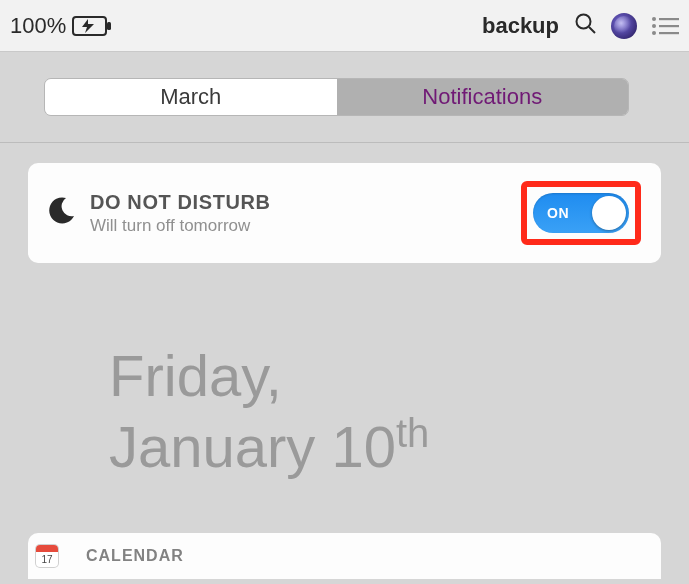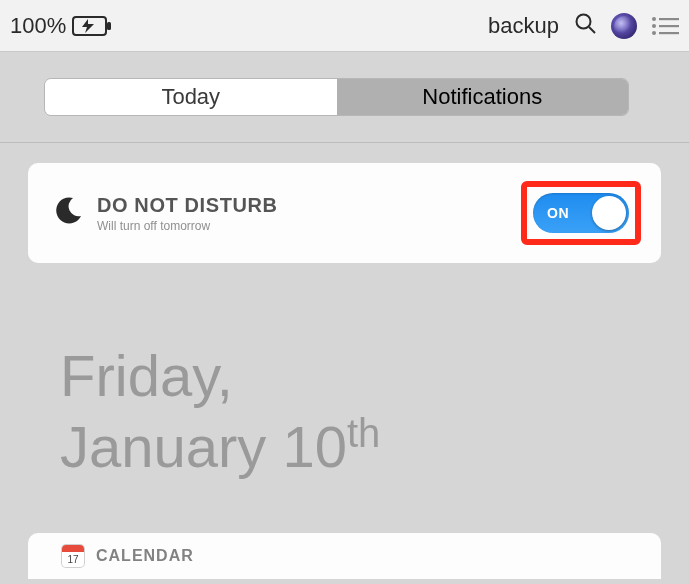--- a/index.html
+++ b/index.html
@@ -52,45 +52,45 @@
       display: flex;
       align-items: center;
       justify-content: center;
       font-size: 22px;
       background: #fff;
       color: #3a3a3a;
       cursor: pointer;
     }
     .tab.selected {
       background: #b0b0b0;
-      color: #000000;
+      color: #701a75;
     }
     .divider {
       height: 1px;
       background: #bcbcbc;
     }
     .content { padding: 20px 28px 0 28px; }
     .dnd-card {
       background: #fdfdfd;
       border-radius: 10px;
-      padding: 18px 20px 18px 25px;
+      padding: 18px 20px 18px 18px;
       display: flex;
       align-items: center;
       gap: 14px;
     }
     .moon-icon { flex-shrink: 0; }
     .dnd-text { flex: 1; }
     .dnd-title {
       font-size: 20px;
       font-weight: 600;
       letter-spacing: 0.6px;
       color: #555;
     }
     .dnd-sub {
-      font-size: 12px;
+      font-size: 17px;
       color: #909090;
       margin-top: 2px;
     }
     .toggle-highlight {
       border: 6px solid #ff2a1a;
       border-radius: 6px;
       padding: 6px;
     }
     .toggle {
       width: 96px;
@@ -115,38 +115,38 @@
     .toggle .state {
       position: absolute;
       left: 14px;
       color: #fff;
       font-size: 14px;
       font-weight: 600;
       letter-spacing: 0.5px;
     }
     .date-block {
       margin-top: 80px;
-      margin-left: 32px;
+      margin-left: 81px;
       color: #9a9a9a;
       font-size: 58px;
       font-weight: 300;
       line-height: 1.15;
     }
     .date-block .ord {
       font-size: 40px;
       vertical-align: super;
     }
     .widget {
       margin-top: 52px;
       background: #fdfdfd;
       border-radius: 10px 10px 0 0;
-      padding: 12px 34px;
-      display: flex;
-      align-items: center;
-      gap: 12px;
+      padding: 12px 8px;
+      display: flex;
+      align-items: center;
+      gap: 28px;
     }
     .cal-icon {
       width: 22px; height: 22px; position: relative; flex-shrink: 0;
       border-radius: 4px; background: #fff; box-shadow: 0 0 0 1px #d0d0d0;
     }
     .cal-icon .top { position: absolute; top:0; left:0; right:0; height:7px; background:#e64b3c; border-radius:4px 4px 0 0;}
     .cal-icon .num { position:absolute; top:7px; left:0; right:0; bottom:0; display:flex; align-items:center; justify-content:center; font-size:10px; color:#444;}
     .widget-title {
       font-size: 16px;
       font-weight: 600;
@@ -162,21 +162,21 @@
     <span>100%</span>
     <span class="battery-icon">
       <svg width="40" height="20" viewBox="0 0 40 20">
         <rect x="1" y="1" width="33" height="18" rx="3" fill="none" stroke="#2a2a2a" stroke-width="2"></rect>
         <rect x="35" y="6" width="4" height="8" rx="1.5" fill="#2a2a2a"></rect>
         <polygon points="16,3 10,11 15,11 13,17 22,8 16,8" fill="#2a2a2a"></polygon>
       </svg>
     </span>
   </div>
   <div class="spacer"></div>
-  <span style="font-weight:400">backup</span>
+  <span style="font-weight:700">backup</span>
   <span>
     <svg width="24" height="24" viewBox="0 0 24 24" fill="none" stroke="#2a2a2a" stroke-width="2">
       <circle cx="10.5" cy="10.5" r="7"></circle>
       <line x1="16" y1="16" x2="22" y2="22"></line>
     </svg>
   </span>
   <span class="siri-icon"></span>
   <span class="list-icon">
     <svg width="28" height="20" viewBox="0 0 28 20">
       <circle cx="3" cy="3" r="2" fill="#8a8a8a"></circle>
@@ -184,21 +184,21 @@
       <circle cx="3" cy="10" r="2" fill="#8a8a8a"></circle>
       <rect x="8" y="9" width="20" height="2.2" fill="#8a8a8a"></rect>
       <circle cx="3" cy="17" r="2" fill="#8a8a8a"></circle>
       <rect x="8" y="16" width="20" height="2.2" fill="#8a8a8a"></rect>
     </svg>
   </span>
 </div>
 
 <div class="tabbar-wrap">
   <div class="tabbar">
-    <div class="tab">Today</div>
+    <div class="tab">March</div>
     <div class="tab selected">Notifications</div>
   </div>
 </div>
 
 <div class="divider"></div>
 
 <div class="content">
   <div class="dnd-card">
     <span class="moon-icon">
       <svg width="30" height="30" viewBox="0 0 30 30">

